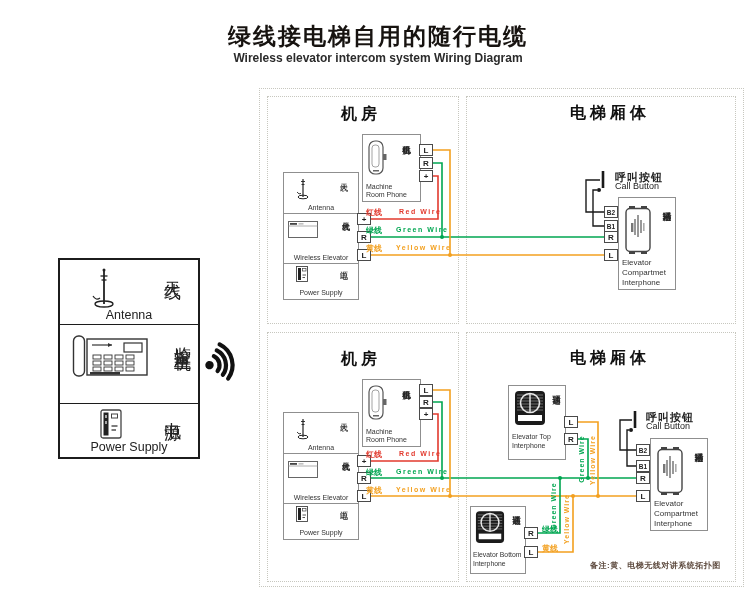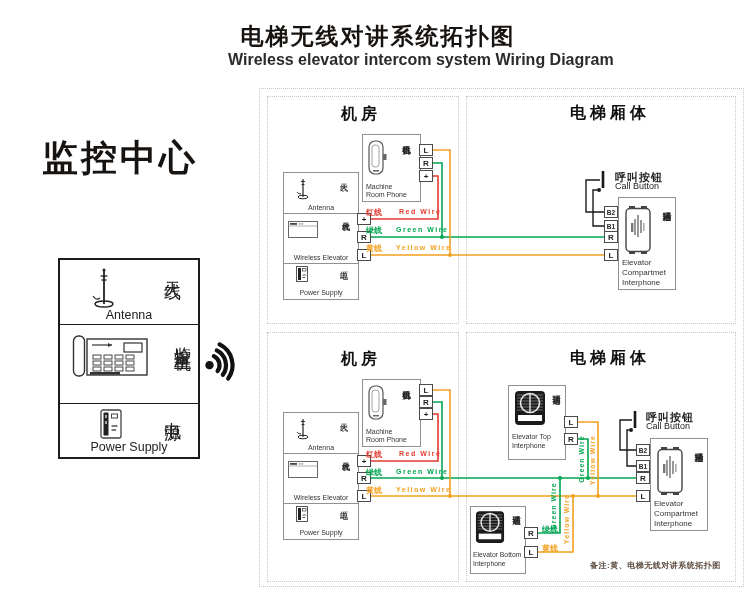--- a/index.html
+++ b/index.html
@@ -3,22 +3,22 @@
 <meta charset="utf-8">
 <style>
   html,body{margin:0;padding:0;background:#fff;}
   #canvas{position:relative;width:750px;height:589px;background:#fff;overflow:hidden;
           font-family:"Liberation Sans","DejaVu Sans",sans-serif;color:#1c1c1c;}
   .abs{position:absolute;}
   .dotrect{position:absolute;border:1px dotted #c7c7bf;}
   .hdr{position:absolute;font-weight:bold;font-size:16px;letter-spacing:4px;color:#111;white-space:nowrap;}
   .title-zh{position:absolute;left:228px;top:21px;width:300px;text-align:center;
             font-weight:bold;font-size:23px;letter-spacing:2px;color:#171310;white-space:nowrap;}
-  .title-en{position:absolute;left:228px;top:51px;width:300px;
-            font-weight:bold;font-size:16px;color:#2b2b2b;white-space:nowrap;}
+  .title-en{position:absolute;left:228px;top:51px;width:300px;text-align:center;
+            font-weight:bold;font-size:12px;color:#2b2b2b;white-space:nowrap;}
   .big-heading{position:absolute;left:42px;top:134px;font-weight:bold;font-size:36px;
                letter-spacing:3px;color:#171310;white-space:nowrap;}
   .mbox{position:absolute;left:58px;top:258px;width:138px;height:197px;border:2px solid #1c1c1c;background:#fff;}
   .mrow{position:relative;border-bottom:1.5px solid #1c1c1c;}
   .mrow.last{border-bottom:none;}
   .mcap{position:absolute;left:0;right:0;text-align:center;font-size:12.5px;color:#222;}
   .vzh{writing-mode:vertical-rl;text-orientation:upright;color:#222;position:absolute;}
   .sbox{position:absolute;background:#fff;border:1px solid #8f8f8f;}
   .srow{position:relative;border-bottom:1px solid #8f8f8f;}
   .srow.last{border-bottom:none;}
@@ -75,23 +75,22 @@
     <polyline points="560,478 560,533 538,533" fill="none" stroke-width="1.6" stroke="#00a651"></polyline>
     <circle cx="560" cy="478" r="2" fill="#00a651"></circle>
     <polyline points="573,496 573,552 538,552" fill="none" stroke-width="1.6" stroke="#f3a01f"></polyline>
     <circle cx="573" cy="496" r="2" fill="#f3a01f"></circle>
     <polyline points="636,450 620,450 620,420 632,420" fill="none" stroke-width="1.4" stroke="#1a1a1a"></polyline>
     <polyline points="636,466 627,466 627,430 629,430" fill="none" stroke-width="1.4" stroke="#1a1a1a"></polyline>
     <line x1="635" y1="411" x2="635" y2="428" stroke-width="2.6" stroke="#1a1a1a"></line>
     <circle cx="631" cy="430" r="2" fill="#1a1a1a"></circle>
   </svg>
 
-  <div class="title-zh">电梯无线对讲系统拓扑图</div>
+  <div class="title-zh">绿线接电梯自用的随行电缆</div>
   <div class="title-en">Wireless elevator intercom system Wiring Diagram</div>
-  <div class="big-heading">监控中心</div>
 
   <div class="hdr" style="left:341px;top:104px">机房</div>
   <div class="hdr" style="left:570px;top:103px">电梯厢体</div>
   <div class="hdr" style="left:341px;top:349px">机房</div>
   <div class="hdr" style="left:570px;top:348px">电梯厢体</div>
 
   <div class="mbox">
     <div class="mrow" style="height:64px">
       <svg class="abs" style="left:30px;top:6px" width="28" height="44" viewBox="0 0 28 44">
         <ellipse cx="14" cy="38" rx="9" ry="3" fill="none" stroke="#222" stroke-width="1.4"></ellipse>

